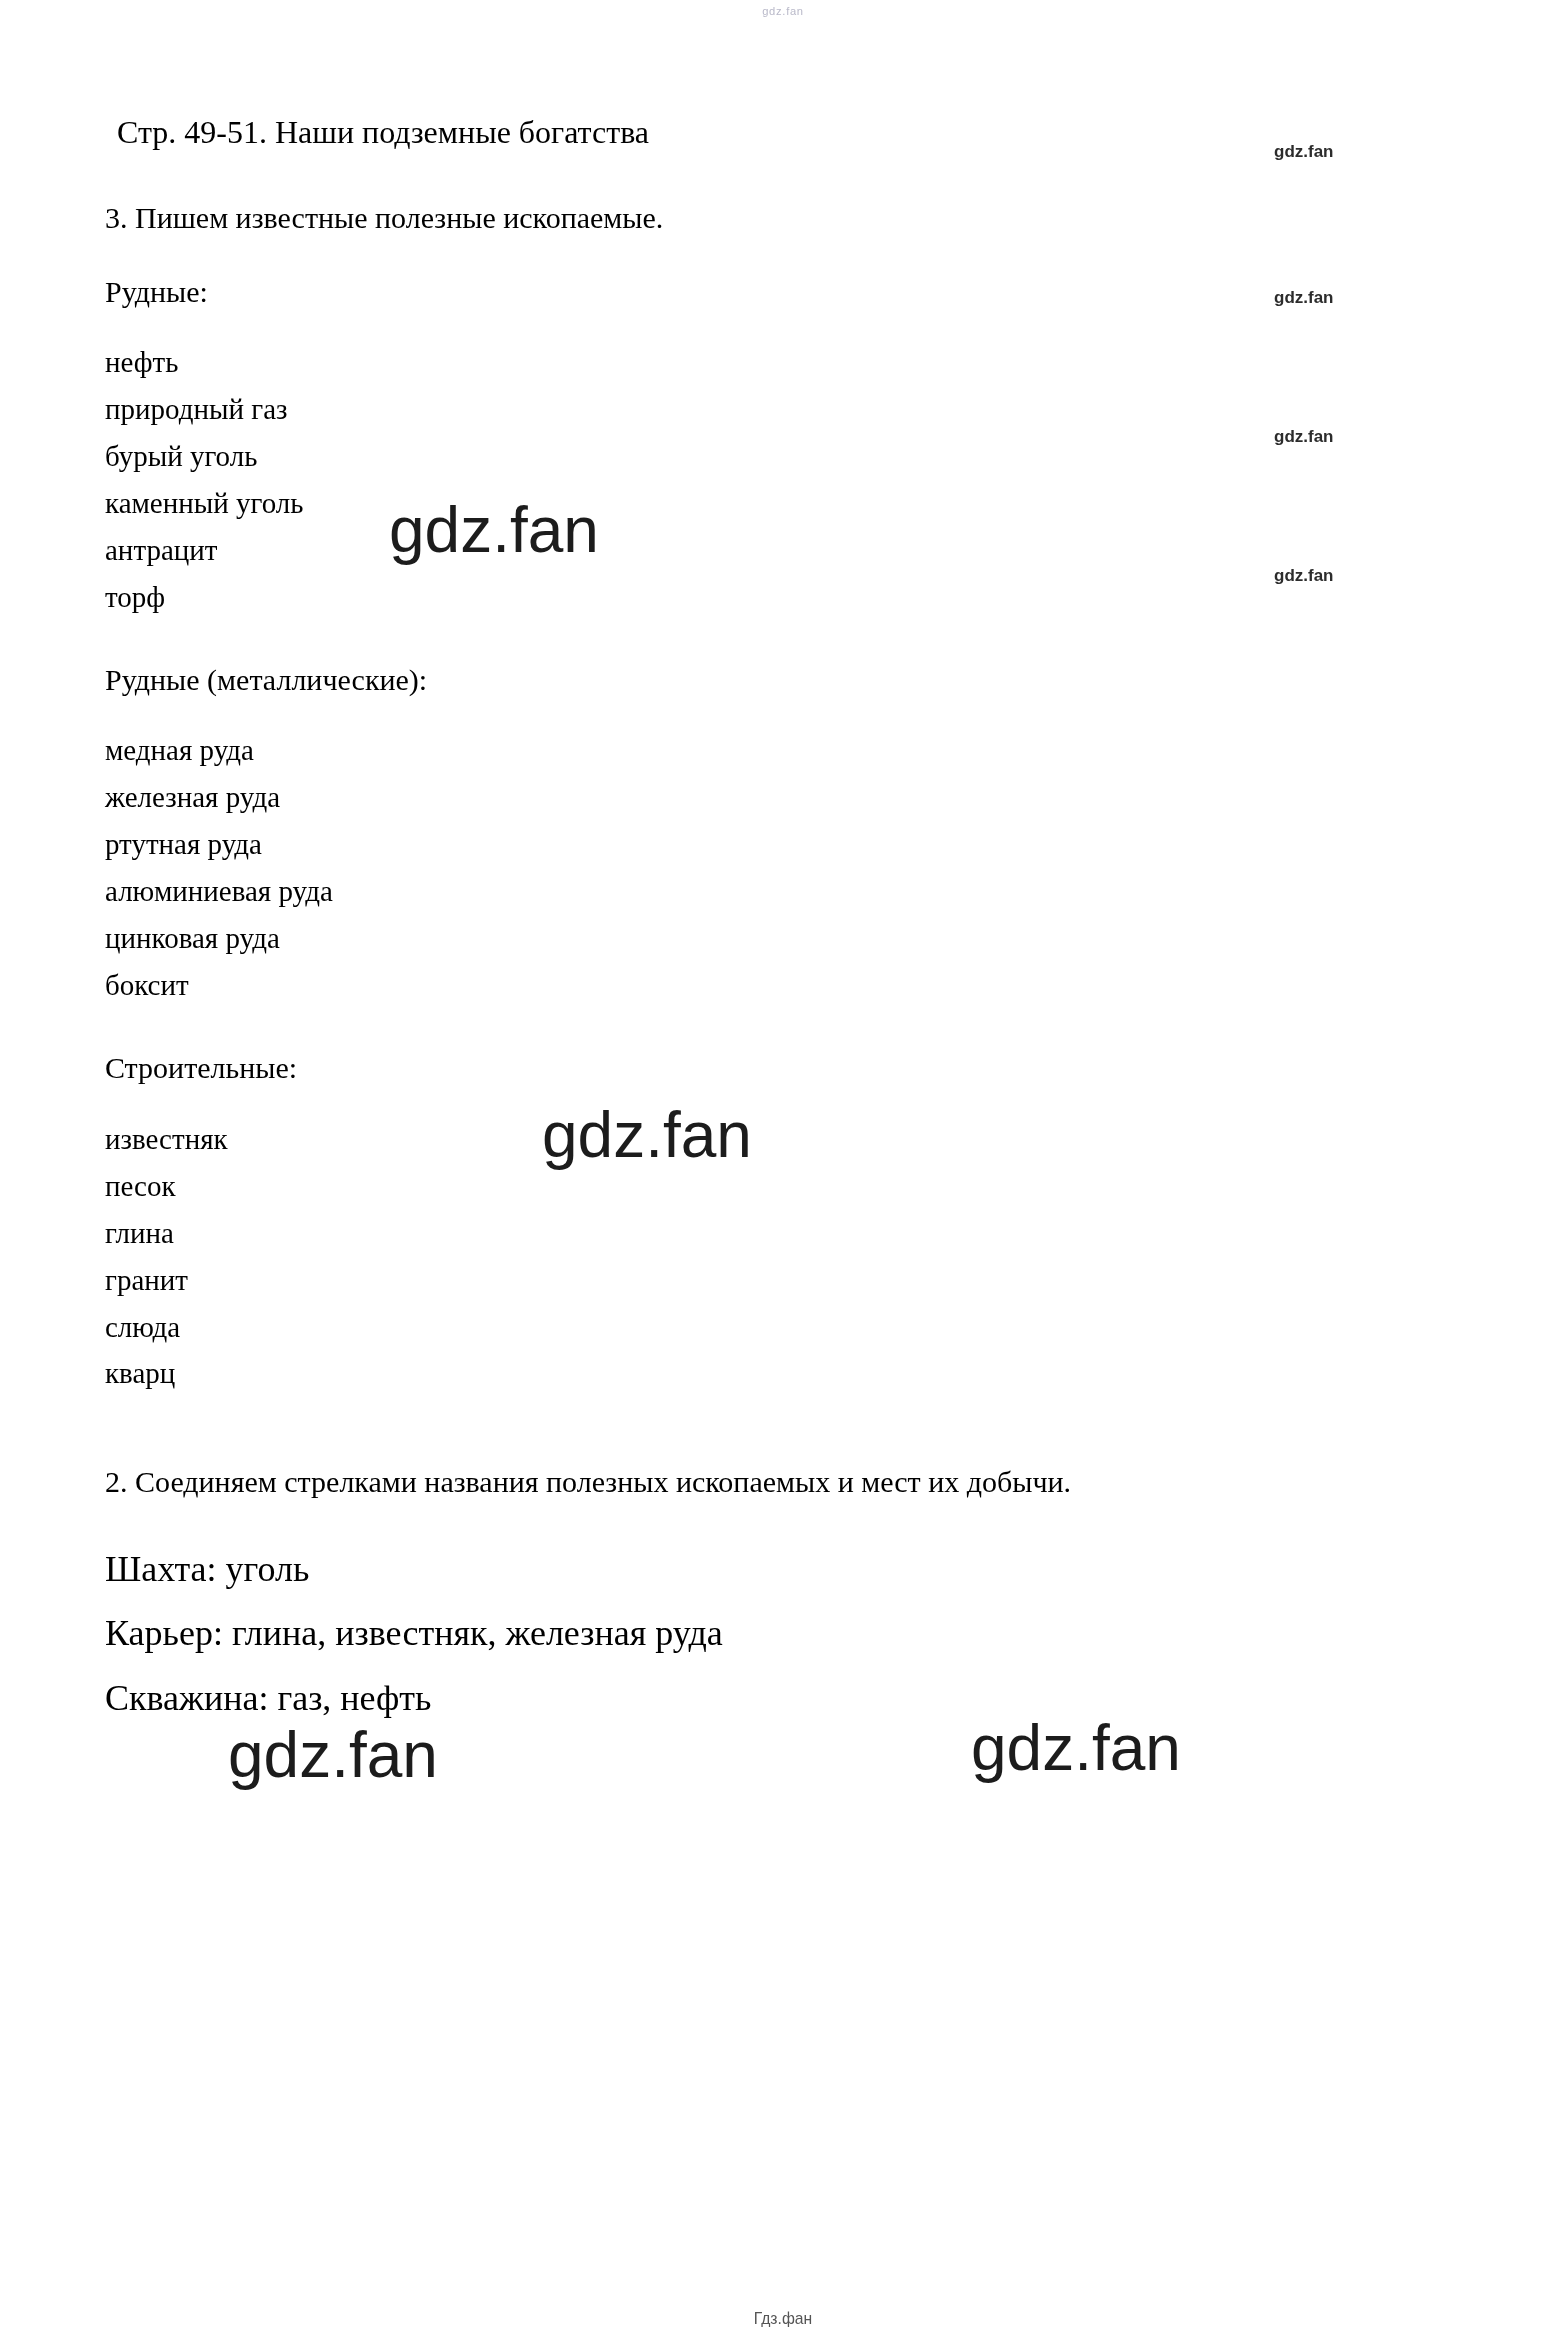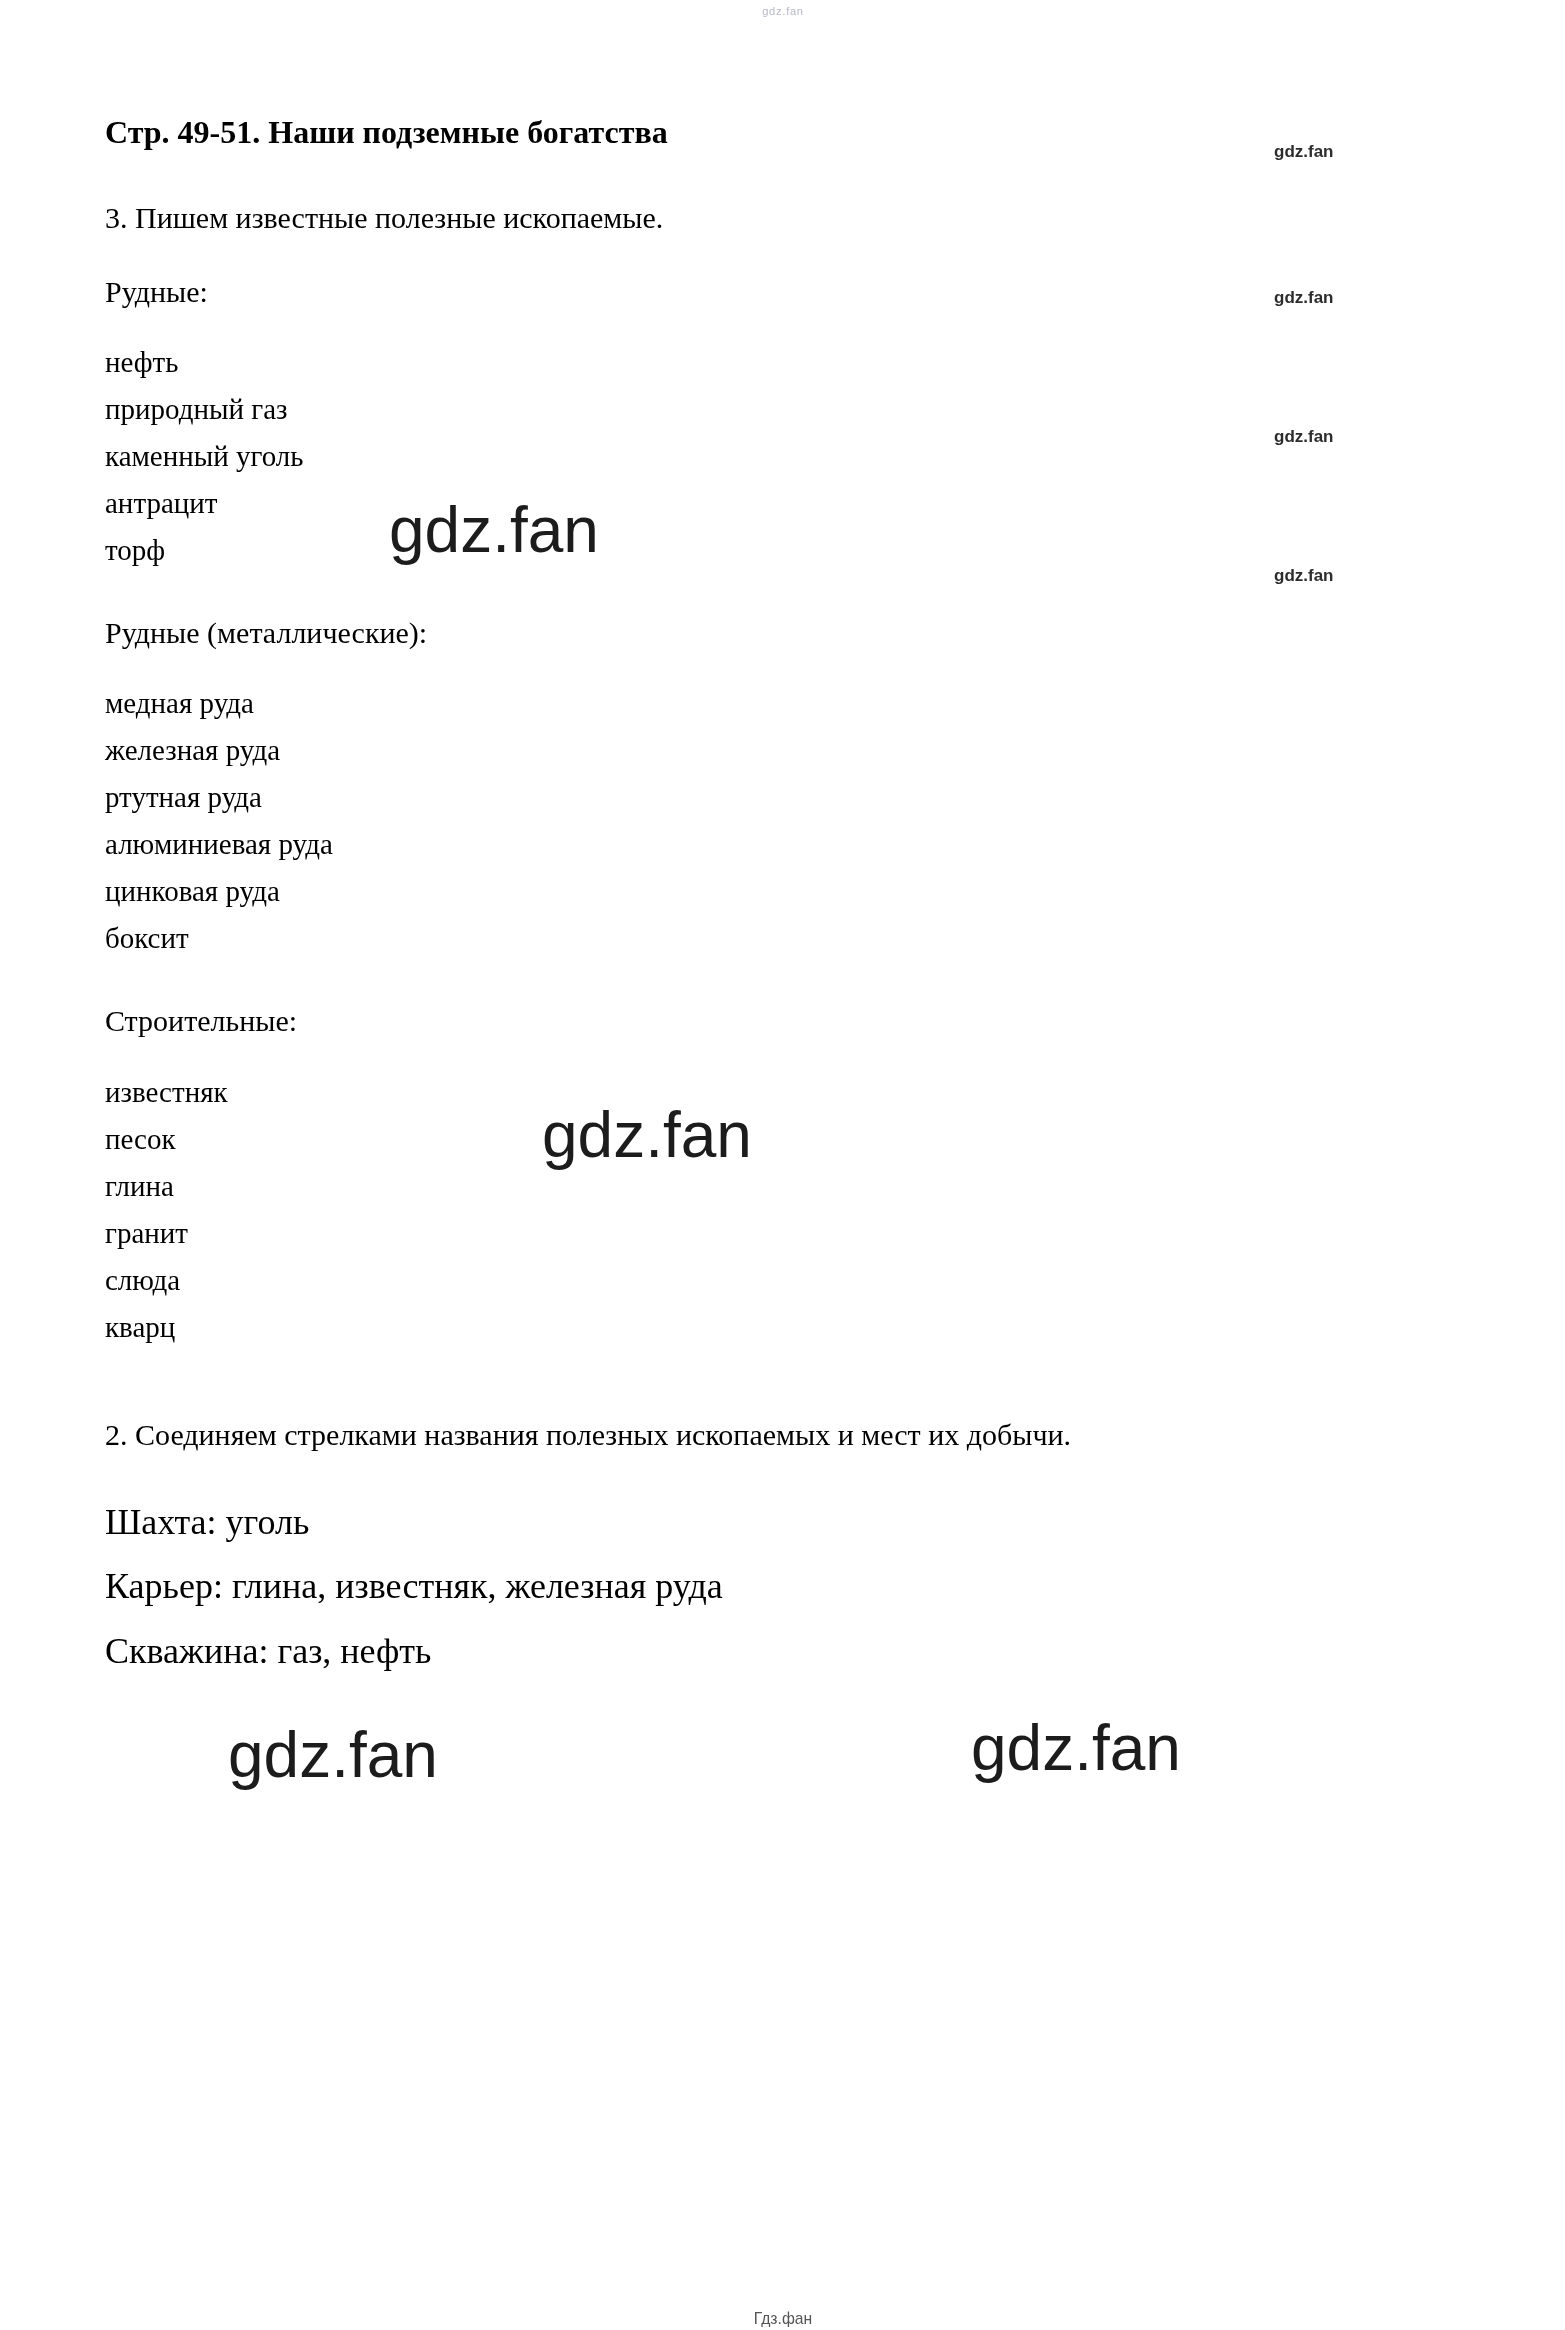--- a/index.html
+++ b/index.html
@@ -32,24 +32,24 @@
   }
   
   .content {
     position: absolute;
     left: 105px;
     top: 112px;
     width: 1293px;
   }
   h1.doc-title {
     font-family: "Liberation Serif", serif;
-    font-weight: bold;
+    font-weight: normal;
     font-size: 32px;
     line-height: 1.25;
-    margin: 0 0 46px 0;
+    margin: 0 0 46px 12px;
     color: #000;
   }
   .para {
     font-size: 30px;
     line-height: 1.35;
     margin: 0 0 33px 0;
   }
   .grouphead {
     font-size: 30px;
     line-height: 1.35;
@@ -117,20 +117,21 @@
 
     <h1 class="doc-title">Стр. 49-51. Наши подземные богатства</h1>
 
     <p class="para">3. Пишем известные полезные ископаемые.</p>
 
     <div>
       <p class="grouphead">Рудные:</p>
       <ul class="items">
         <li>нефть</li>
         <li>природный газ</li>
+        <li>бурый уголь</li>
         <li>каменный уголь</li>
         <li>антрацит</li>
         <li>торф</li>
       </ul>
     </div>
 
     <div>
       <p class="grouphead">Рудные (металлические):</p>
       <ul class="items">
         <li>медная руда</li>

